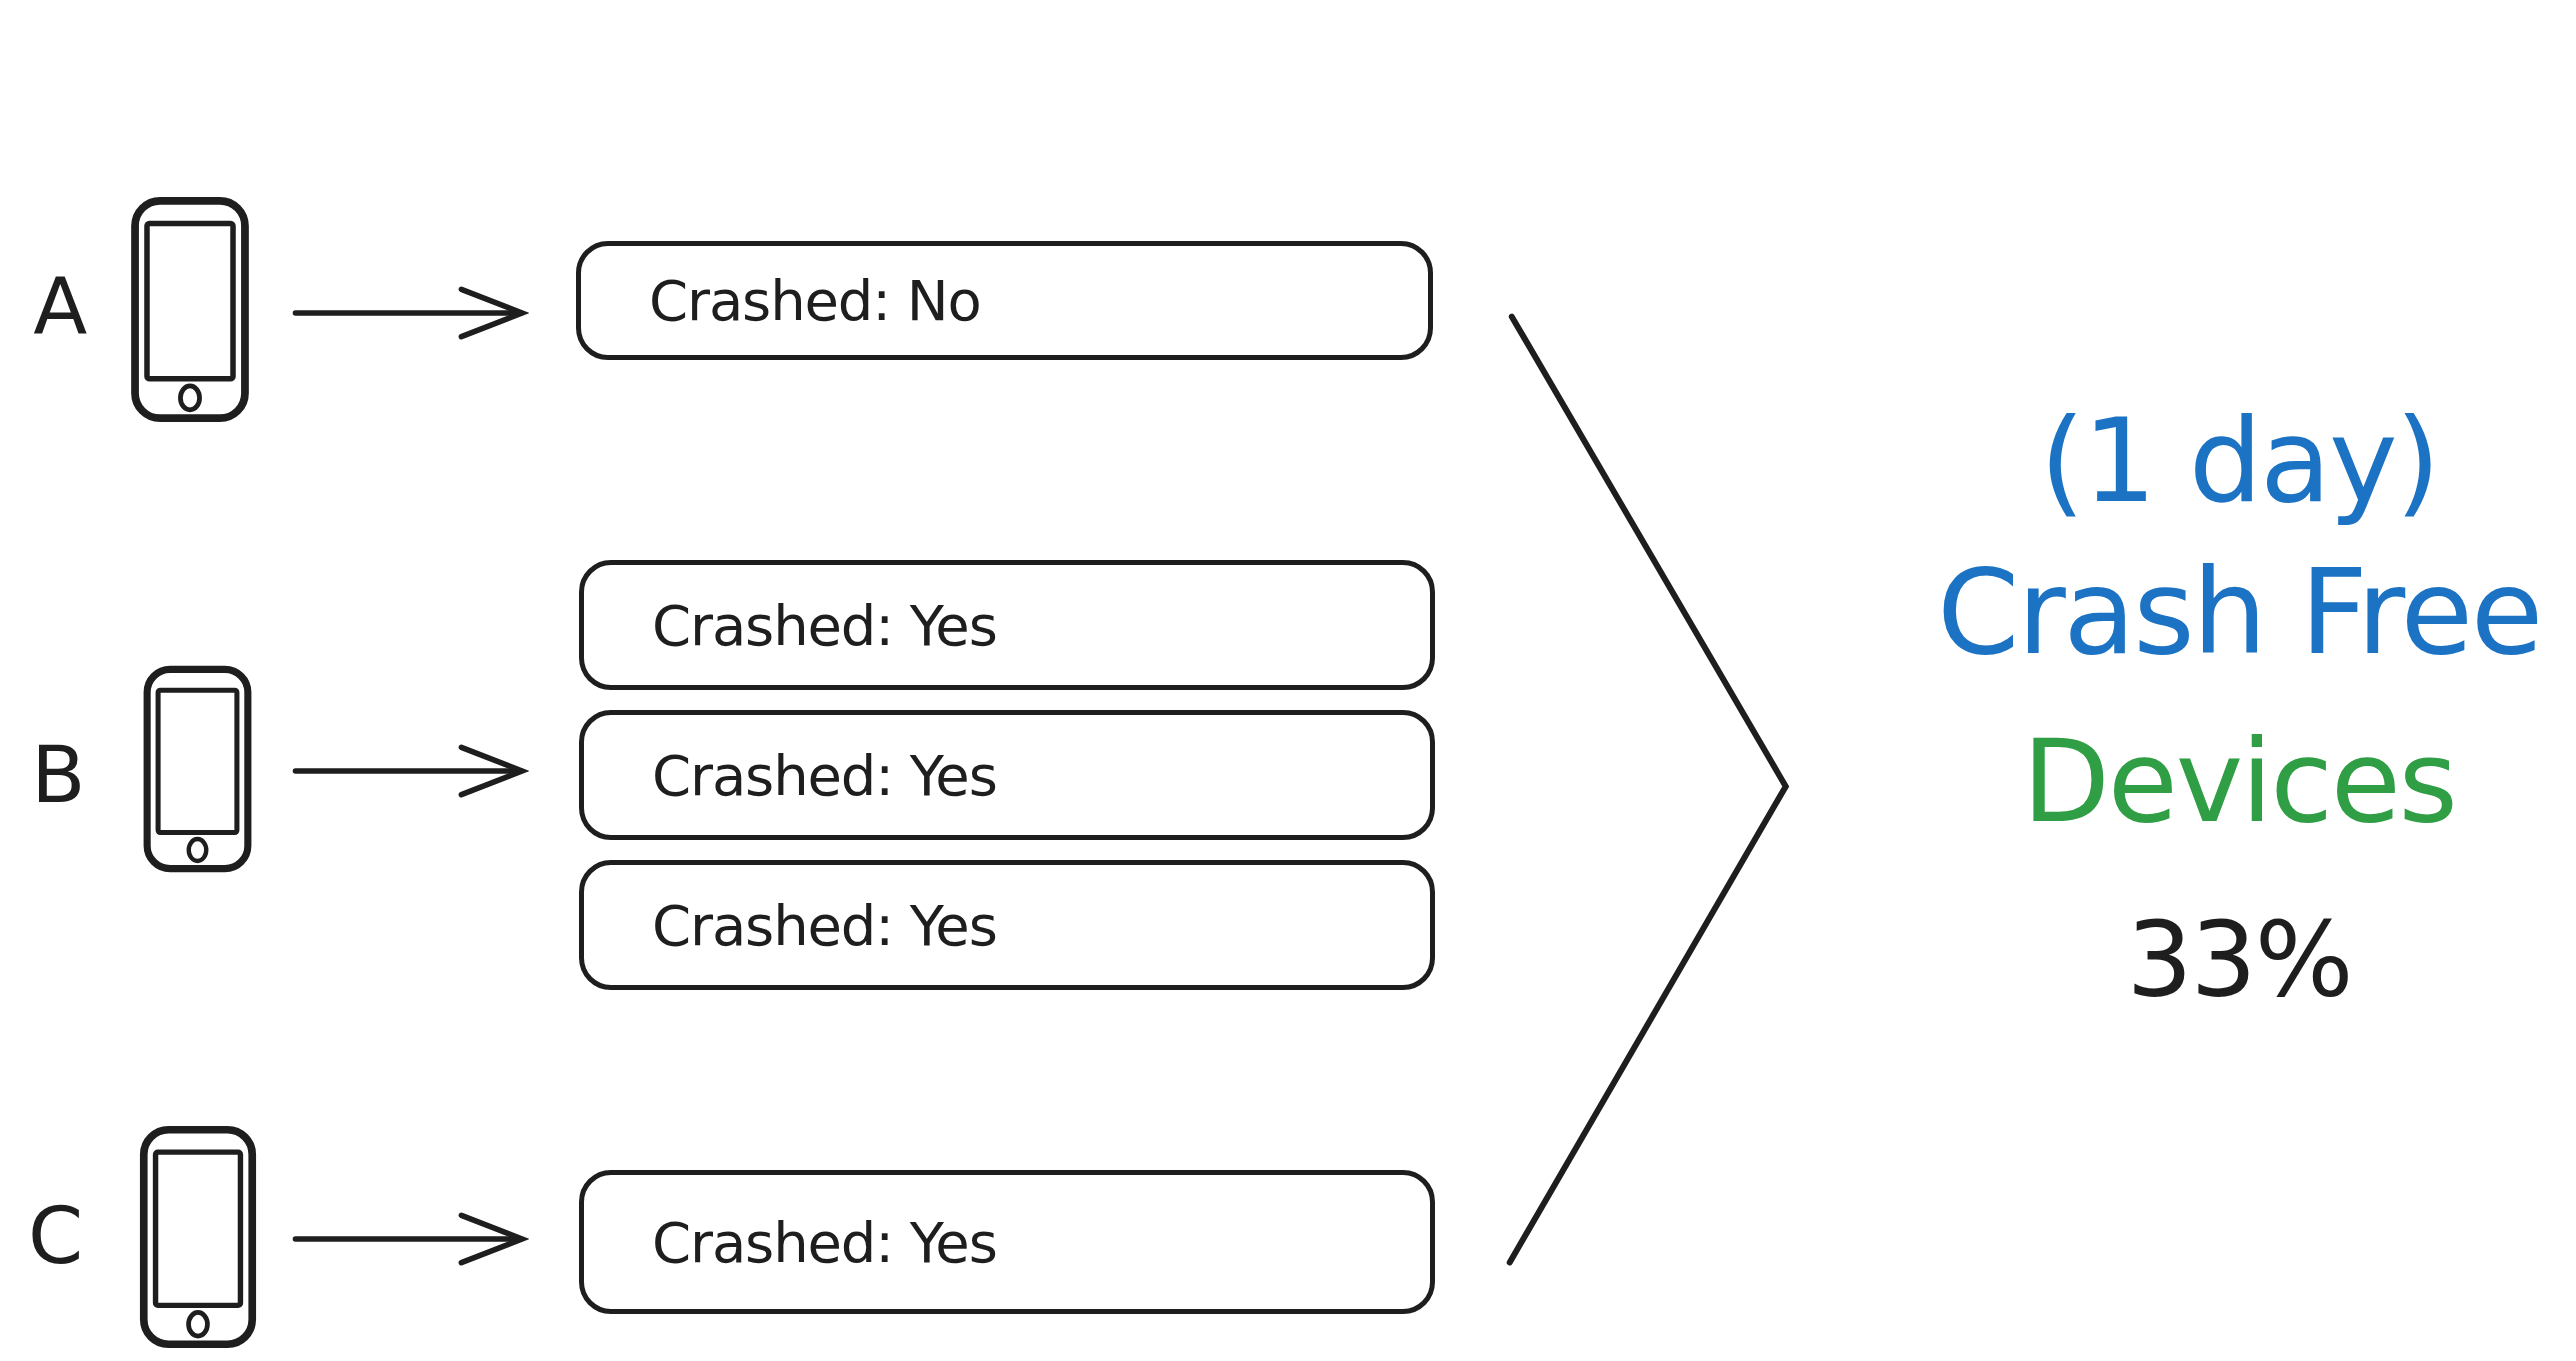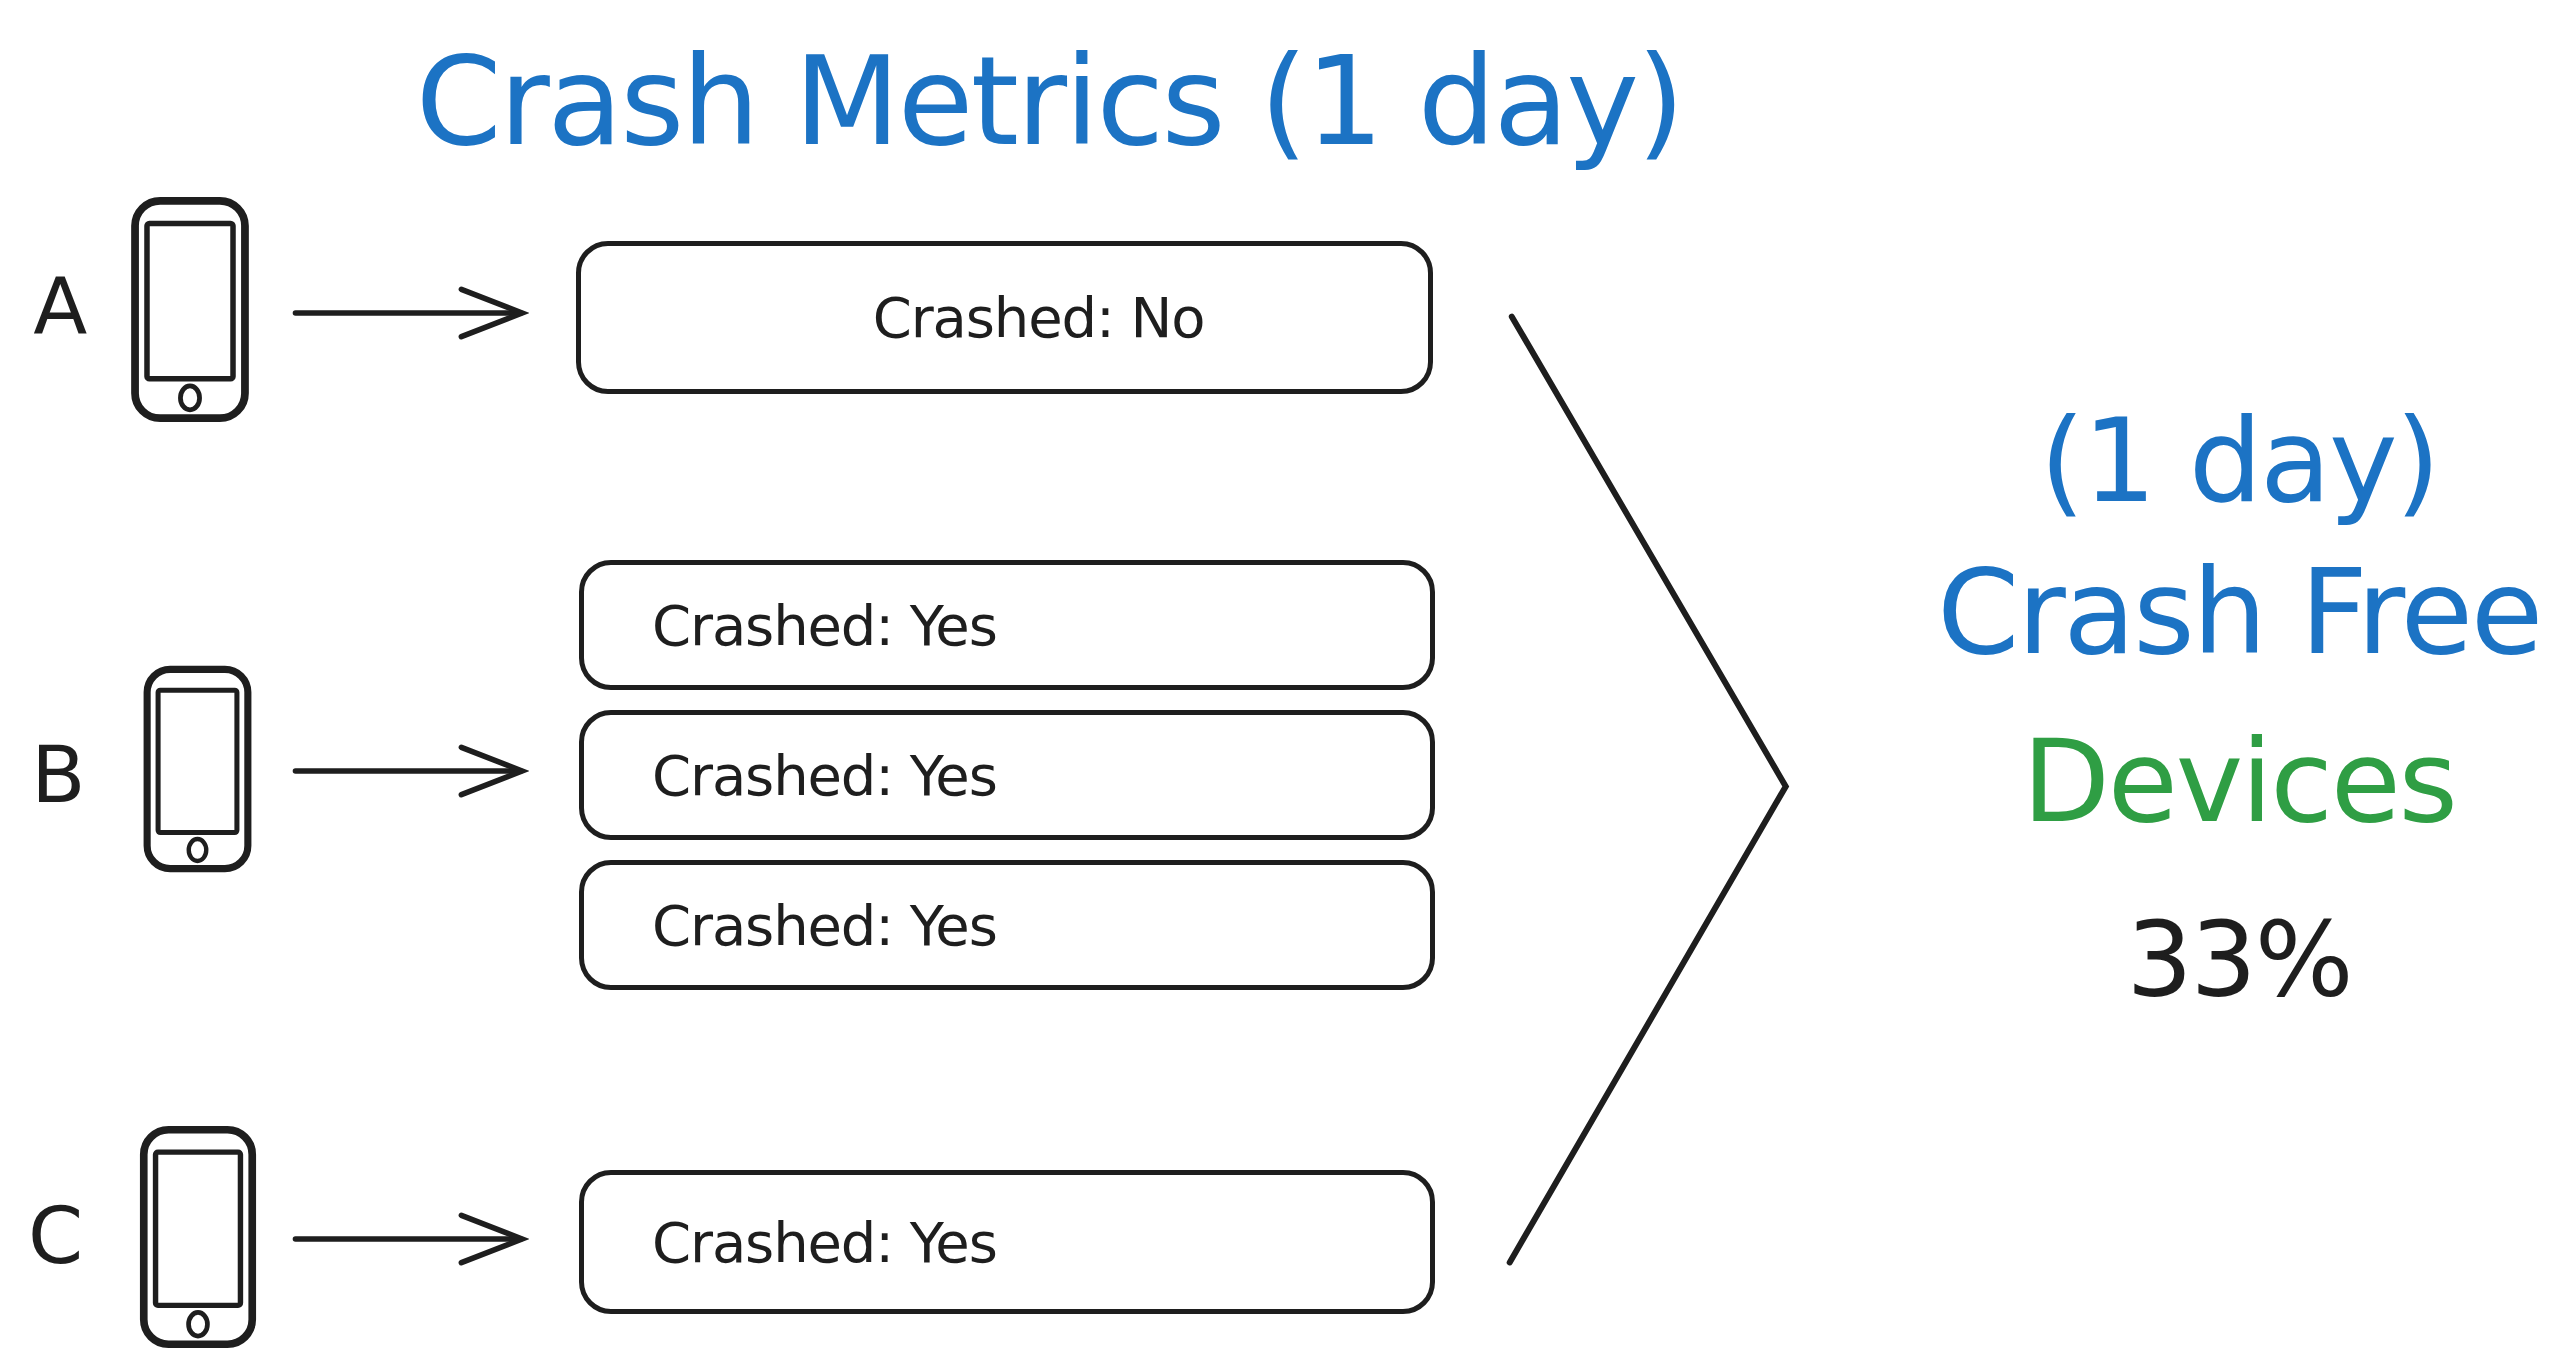--- a/index.html
+++ b/index.html
@@ -45,40 +45,39 @@
   .result-crashfree{top:553px;font-size:118px;color:var(--blue);}
   .result-devices{top:725px;font-size:114px;color:var(--green);}
   .result-value{top:908px;font-size:104px;color:var(--ink);}
   svg{display:block;}
 </style>
 </head>
 <body>
 
 <div class="canvas">
 
-  <div class="title hand">Crash Metrics (1 day)</div>
 
   <div class="dev-label hand" style="left:17.6px;top:268px;">A</div>
 
   <span class="phone" style="left:130px;top:196px;">
     <svg width="120" height="227" viewBox="0 0 100 190" fill="none" stroke="#1e1e1e">
       <rect x="4" y="4" width="92" height="182" rx="21" stroke-width="6.5"></rect>
       <rect x="14" y="23" width="72" height="130" rx="2" stroke-width="4.6"></rect>
       <ellipse cx="50" cy="169" rx="8" ry="10" stroke-width="4"></ellipse>
     </svg>
   </span>
 
   <span class="arrow" style="left:292px;top:278px;">
     <svg width="237" height="70" viewBox="0 0 340 100" fill="none" stroke="#1e1e1e" stroke-width="8" stroke-linecap="round">
       <line x1="5" y1="50" x2="328" y2="50"></line>
       <path d="M 243 16 L 330 50 L 243 84"></path>
     </svg>
   </span>
 
-  <div class="box" style="left:576px;top:241px;width:857px;height:153px;justify-content:center;">
+  <div class="box" style="left:576px;top:241px;width:857px;height:119px;">
     <span class="hand">Crashed: No</span>
   </div>
 
   <div class="dev-label hand" style="left:15.5px;top:736px;">B</div>
 
   <span class="phone" style="left:139px;top:665px;">
     <svg width="117" height="208" viewBox="0 0 100 190" fill="none" stroke="#1e1e1e">
       <rect x="4" y="4" width="92" height="182" rx="21" stroke-width="6.5"></rect>
       <rect x="14" y="23" width="72" height="130" rx="2" stroke-width="4.6"></rect>
       <ellipse cx="50" cy="169" rx="8" ry="10" stroke-width="4"></ellipse>

